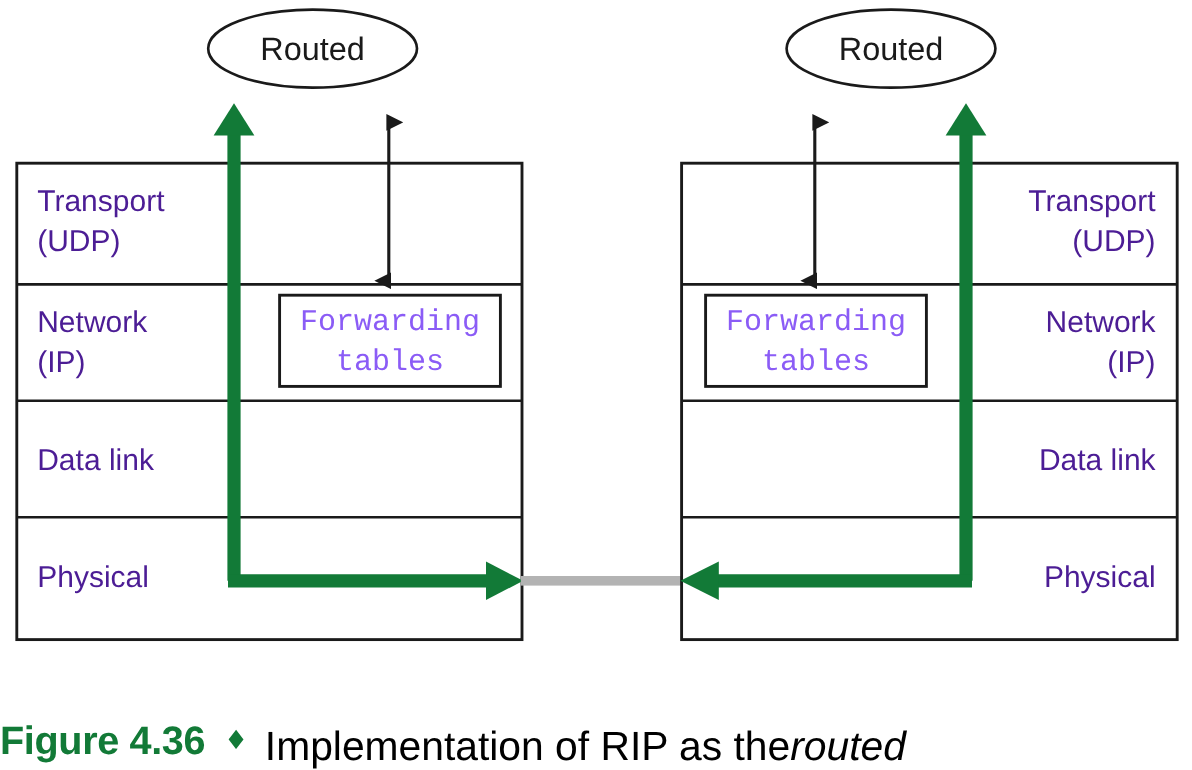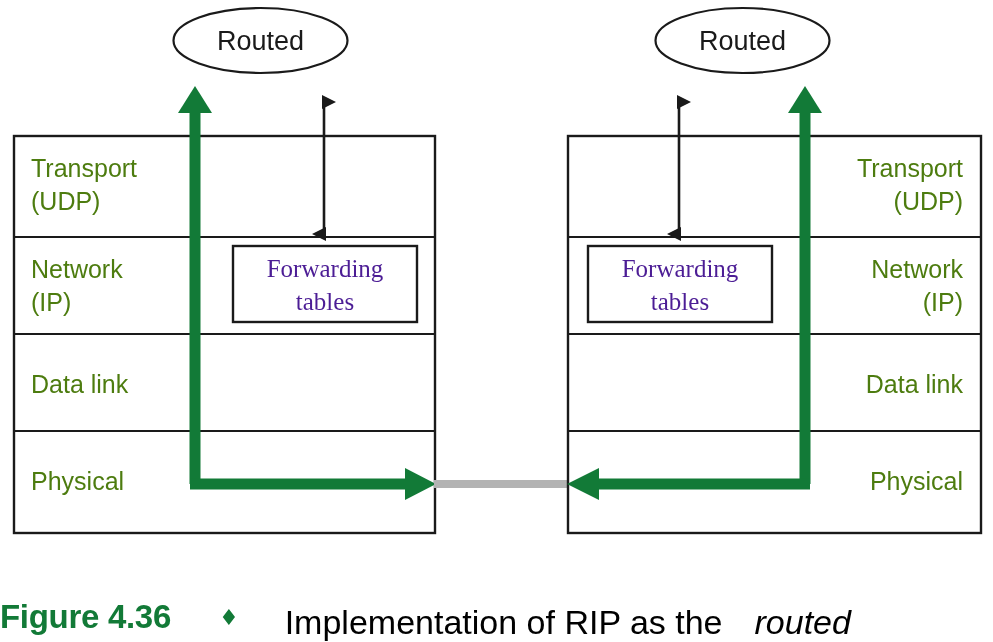--- a/index.html
+++ b/index.html
@@ -32,45 +32,44 @@
     font-family: "Liberation Sans", sans-serif;
     color: #1a1a1a;
     text-align: center;
     white-space: nowrap;
   }
   .layer-label {
     position: absolute;
     font-size: 25px;
     line-height: 33px;
     font-family: "Liberation Sans", sans-serif;
-    color: #4d7c0f;
+    color: #4c1d95;
     white-space: nowrap;
   }
   .layer-label.right-align {
     text-align: right;
   }
   .box-label {
     position: absolute;
     font-size: 25px;
     line-height: 33px;
-    font-family: Liberation Serif, serif;
-    color: #4c1d95;
+    font-family: Liberation Mono, monospace;
+    color: #8b5cf6;
     text-align: center;
     white-space: nowrap;
   }
   #caption {
     position: absolute;
     left: 0;
     top: 592px;
     width: 993px;
     height: 50px;
     display: flex;
     align-items: center;
     white-space: nowrap;
-    gap: 32px;
   }
   .cap-figno {
     font-size: 33px;
     font-weight: bold;
     letter-spacing: -0.3px;
     font-family: "Liberation Sans", sans-serif;
   }
   .cap-diamond {
     font-size: 22px;
     margin: 0 14px 0 16px;

